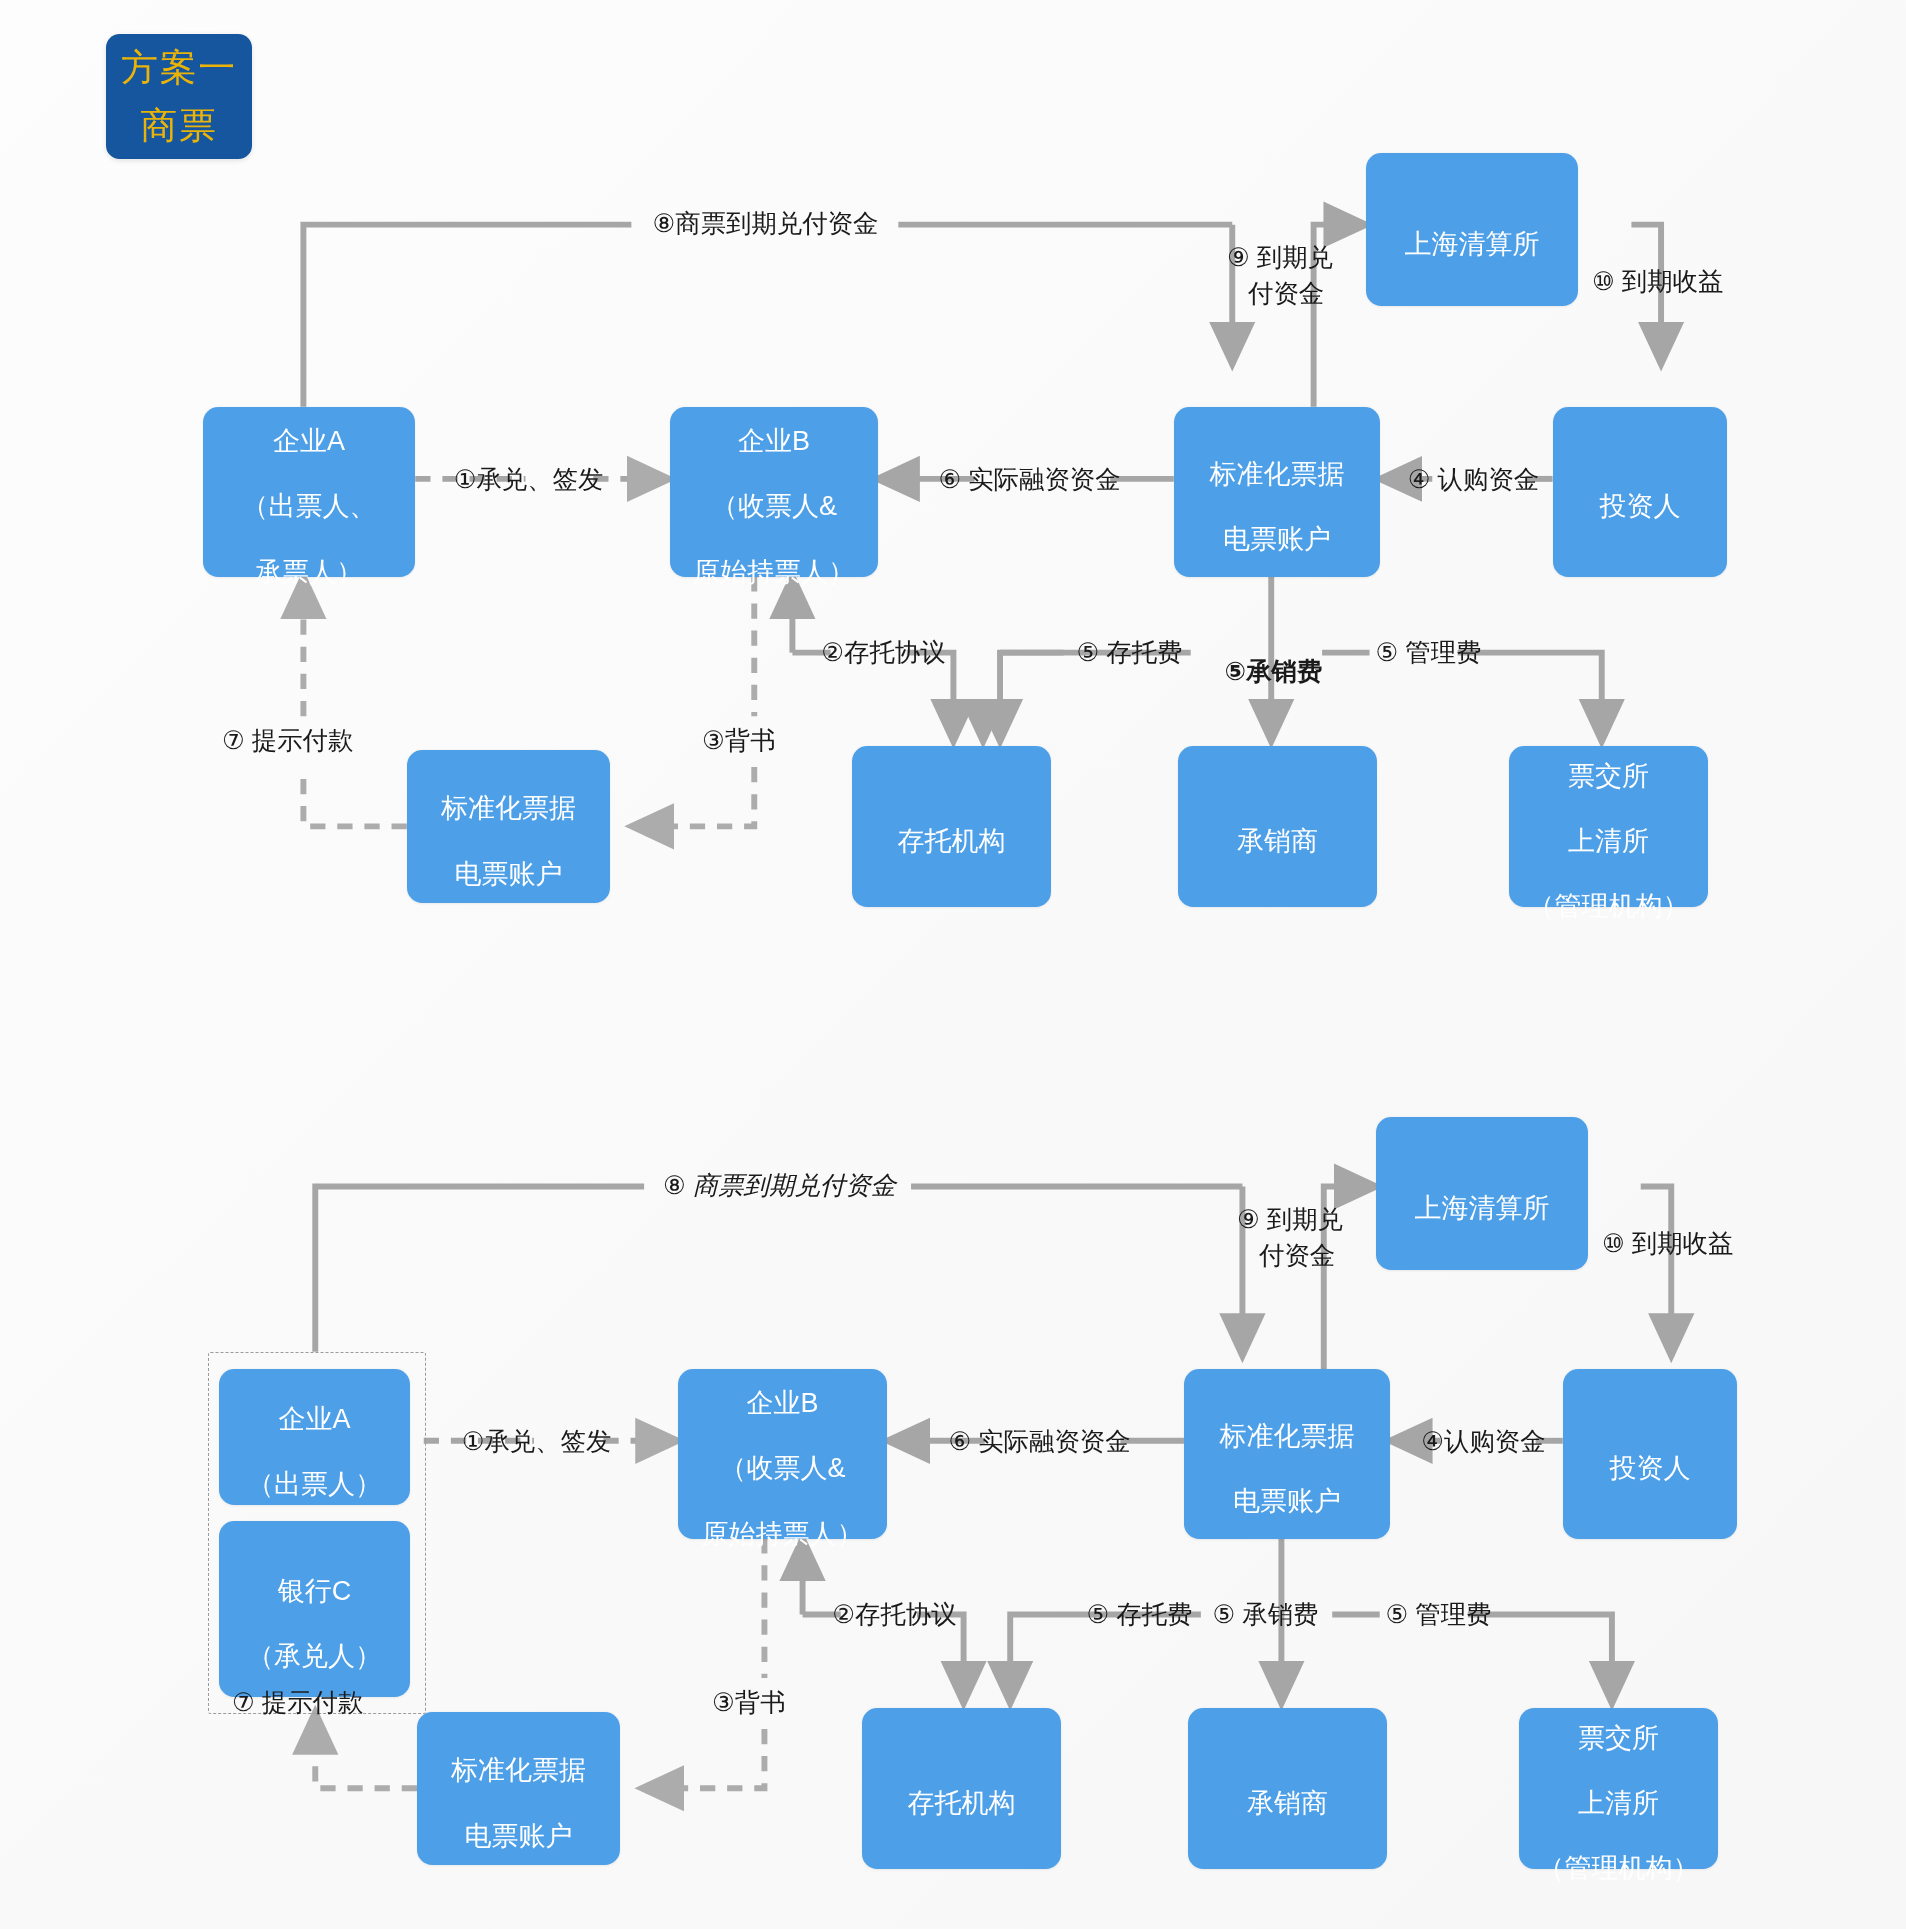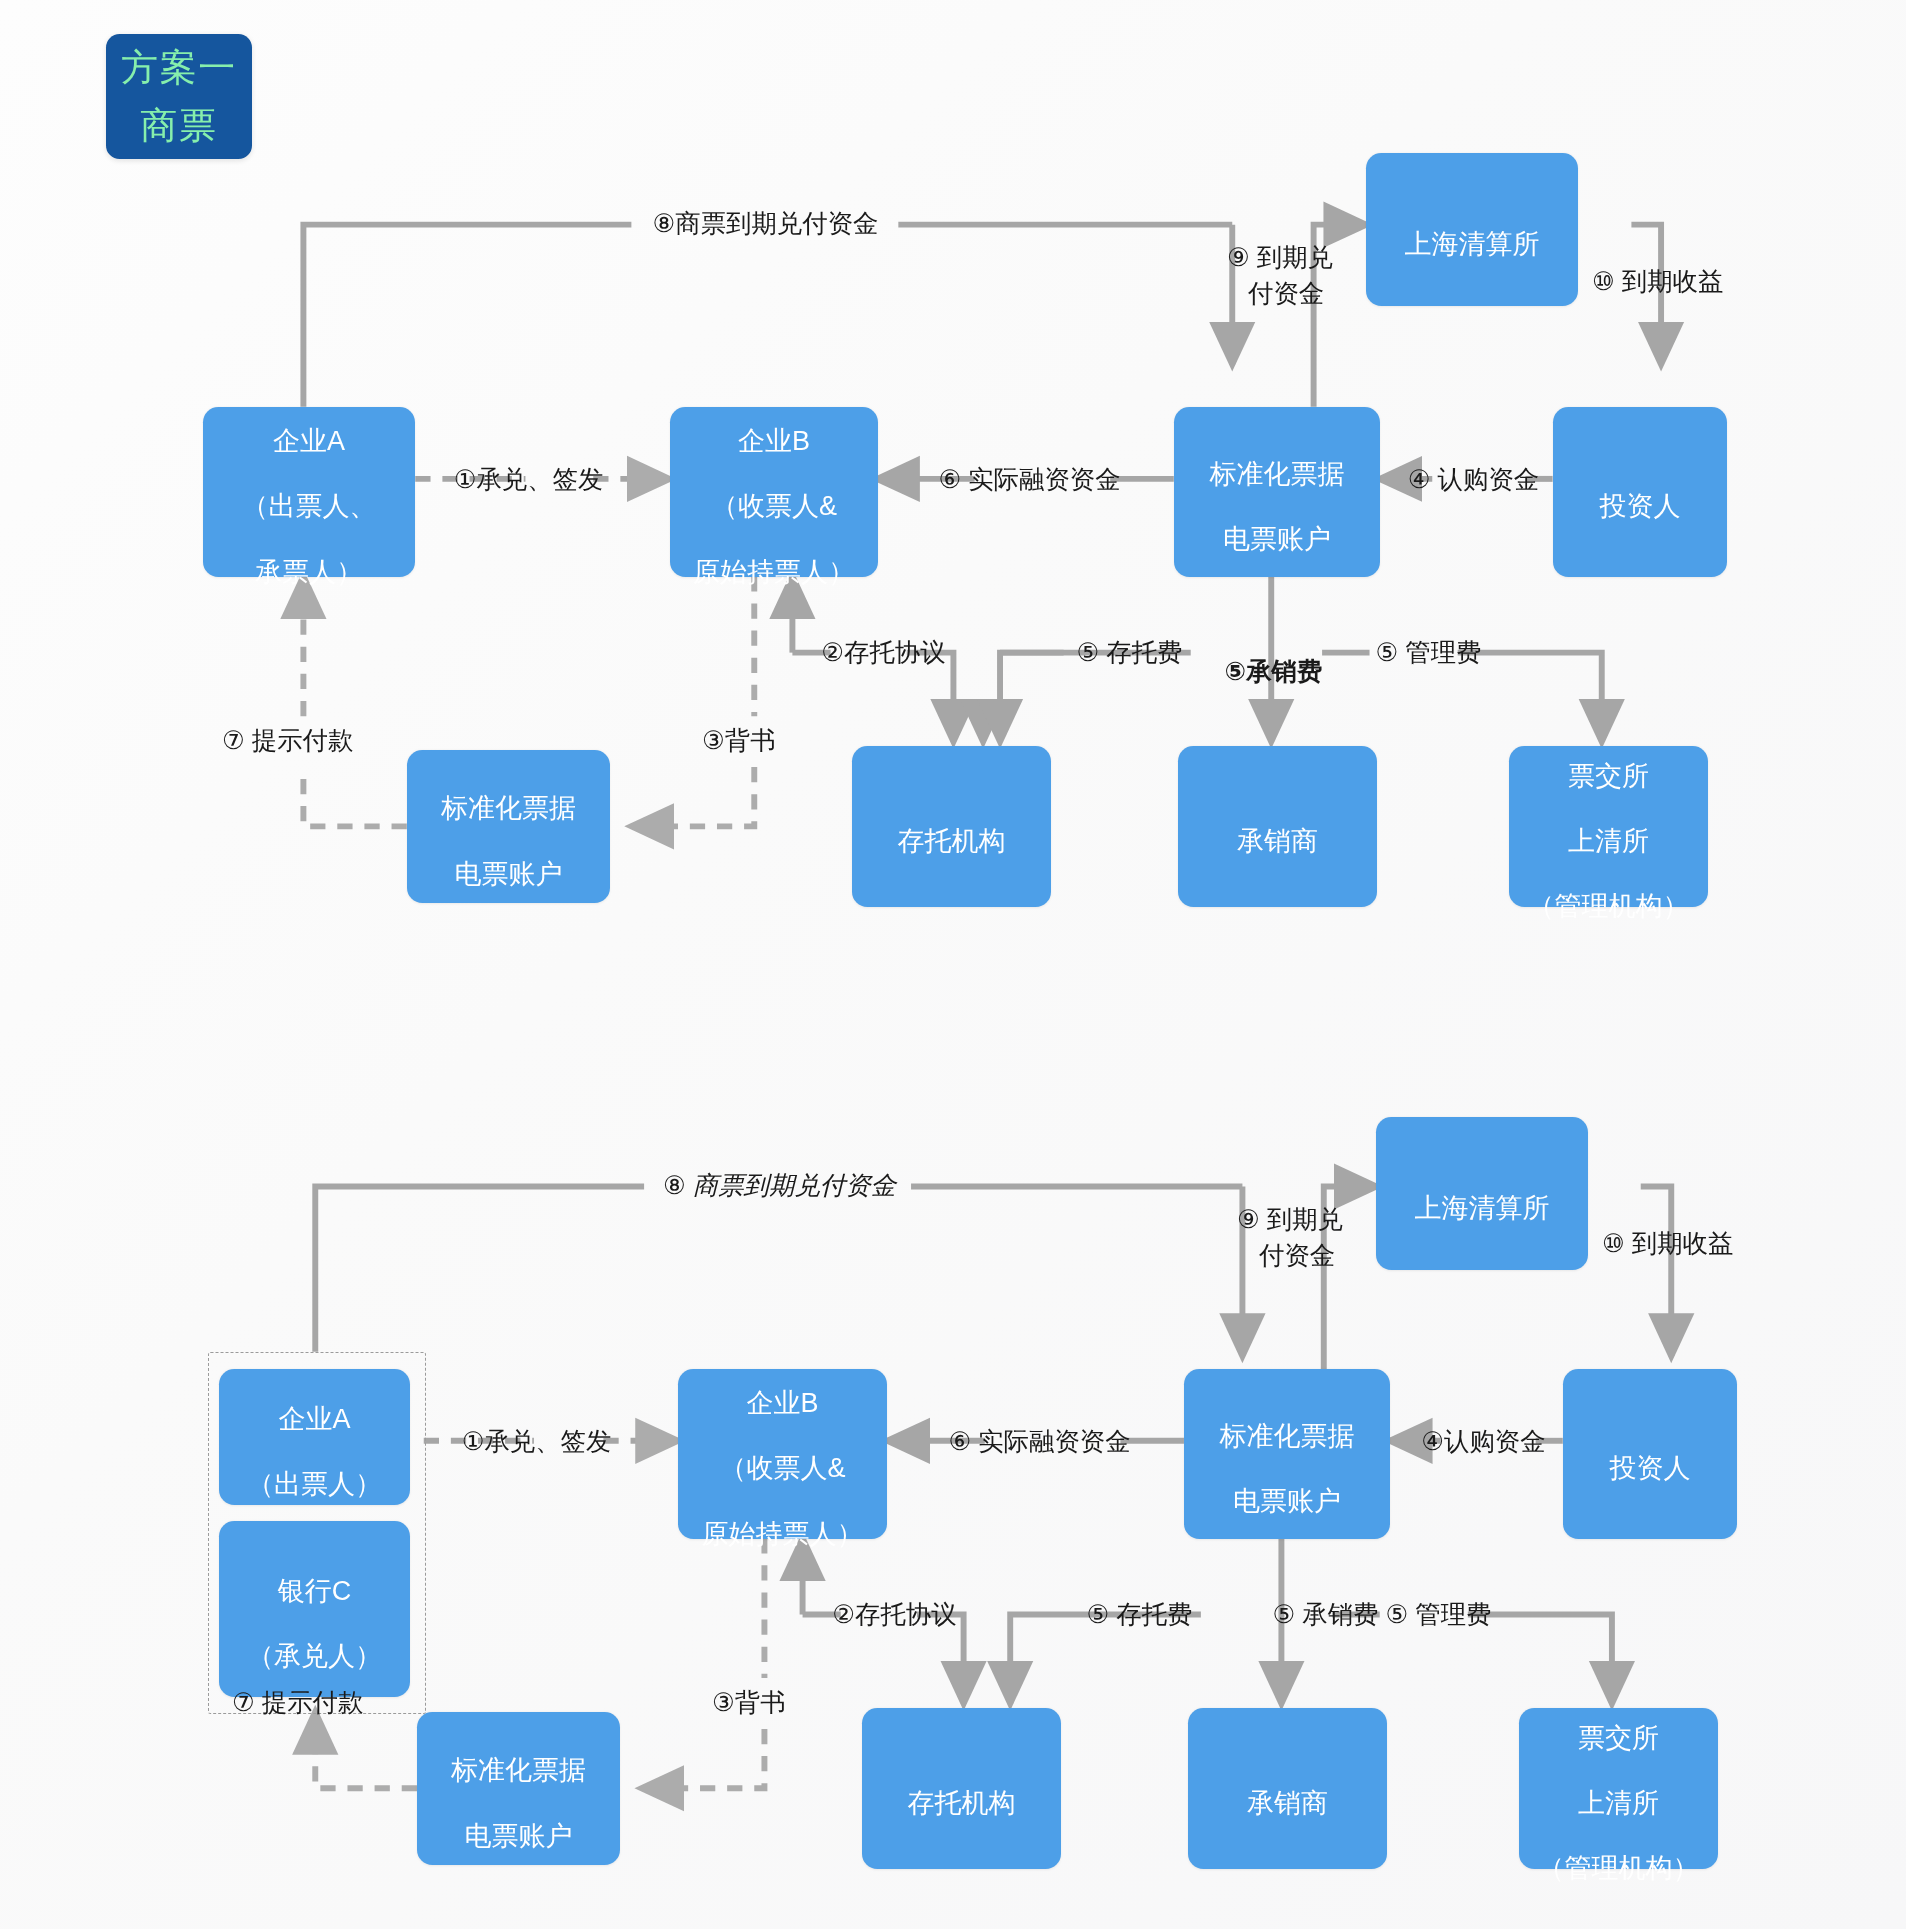--- a/index.html
+++ b/index.html
@@ -7,21 +7,21 @@
     font-family:"Liberation Sans","DejaVu Sans",sans-serif;
     width:1906px;height:1929px;position:relative;overflow:hidden;
     background:linear-gradient(135deg,#fdfdfd 0%,#fafafa 40%,#f7f7f8 100%);
   }
   .stage{position:absolute;left:0;top:0;width:1906px;height:1929px;}
   svg.wires{position:absolute;left:0;top:0;width:1906px;height:1929px;pointer-events:none;}
 
   
   .badge{
     position:absolute;background:#15569E;border-radius:13.6px;
-    color:#86efac;display:flex;flex-direction:column;align-items:center;
+    color:#eab308;display:flex;flex-direction:column;align-items:center;
     justify-content:center;font-size:37px;line-height:1.22;letter-spacing:1.7px;
     box-shadow:0 1.7px 5.1px rgba(0,0,0,.10);
     gap:12px;
   }
 
   
   .node{
     position:absolute;background:#4D9FE8;border-radius:15.3px;color:#ffffff;
     display:flex;flex-direction:column;align-items:center;justify-content:center;
     text-align:center;font-size:27px;line-height:1.30;
@@ -249,19 +249,19 @@
 
   <div class="lbl" style="left:646px;top:1170px;width:267px;font-style:italic;">⑧ 商票到期兑付资金</div>
   <div class="lbl two" style="left:1237px;top:1204px;width:136px;text-align:left;">⑨ 到期兑</div>
   <div class="lbl two" style="left:1259px;top:1240px;width:136px;text-align:left;">付资金</div>
   <div class="lbl" style="left:1602px;top:1228px;width:170px;text-align:left;">⑩ 到期收益</div>
   <div class="lbl" style="left:456px;top:1426px;width:161px;">①承兑、签发</div>
   <div class="lbl" style="left:942px;top:1426px;width:195px;">⑥ 实际融资资金</div>
   <div class="lbl" style="left:1407px;top:1426px;width:153px;">④认购资金</div>
   <div class="lbl" style="left:814px;top:1599px;width:161px;">②存托协议</div>
   <div class="lbl" style="left:1074px;top:1599px;width:131px;">⑤ 存托费</div>
-  <div class="lbl" style="left:1260px;top:1599px;width:131px;">⑤ 承销费</div>
+  <div class="lbl" style="left:1200px;top:1599px;width:131px;">⑤ 承销费</div>
   <div class="lbl" style="left:1373px;top:1599px;width:131px;">⑤ 管理费</div>
   <div class="lbl" style="left:712px;top:1687px;width:119px;text-align:left;">③背书</div>
   <div class="lbl" style="left:232px;top:1687px;width:165px;text-align:left;">⑦ 提示付款</div>
 
 </div>
 
 
 </body></html>

